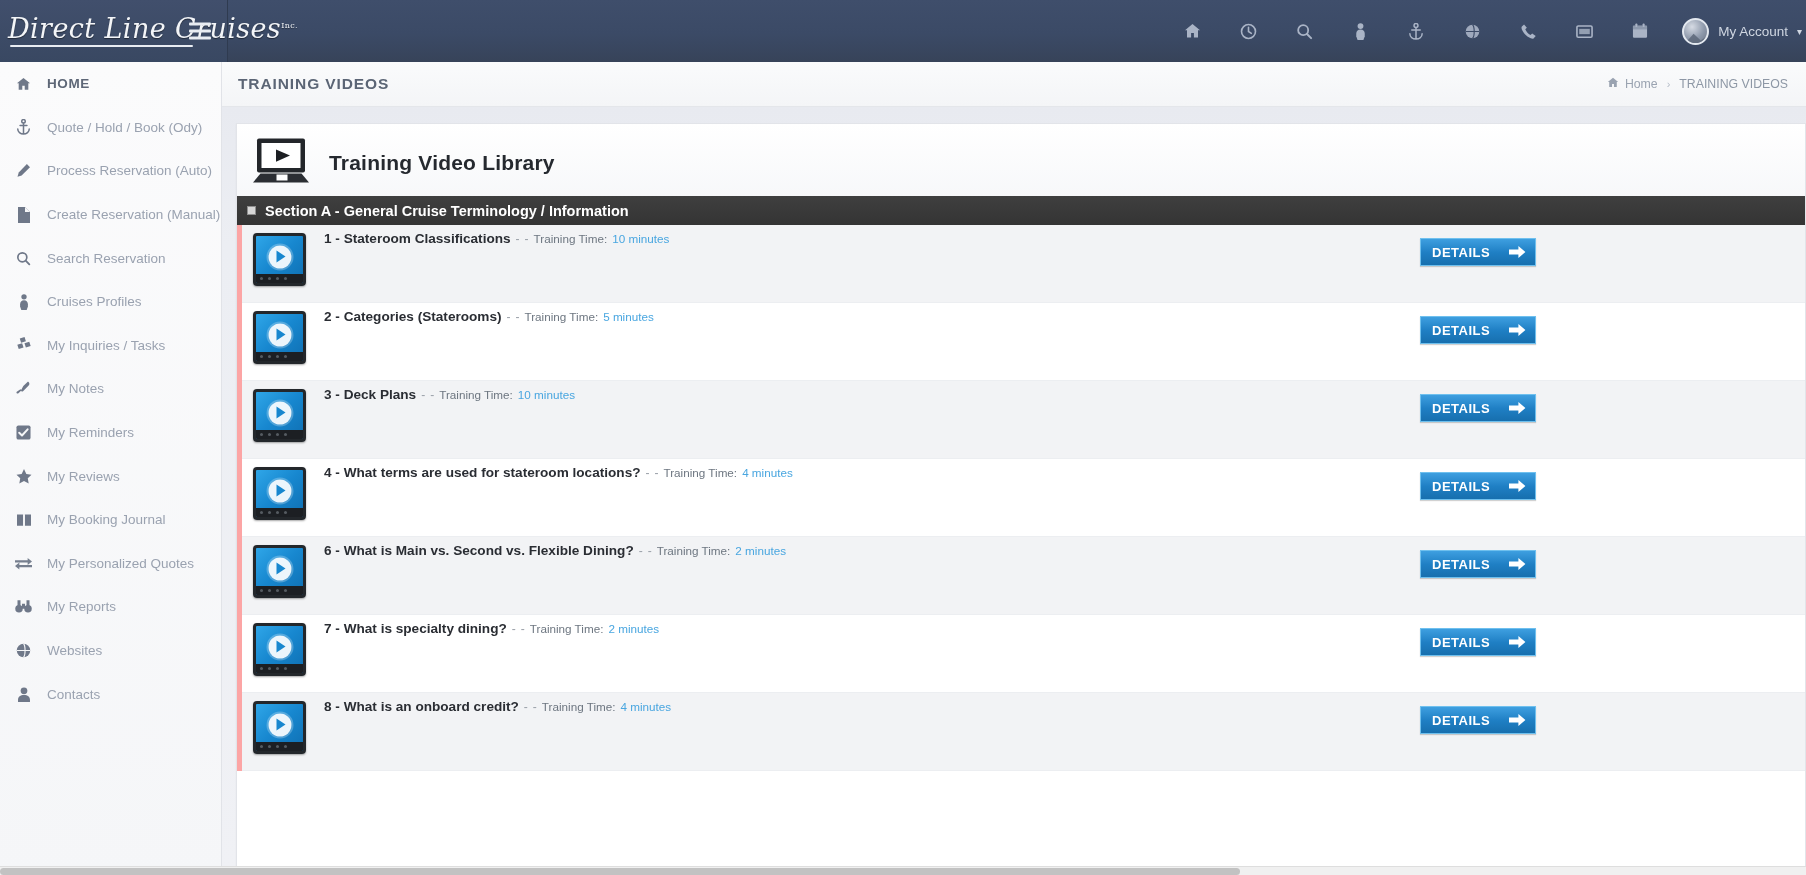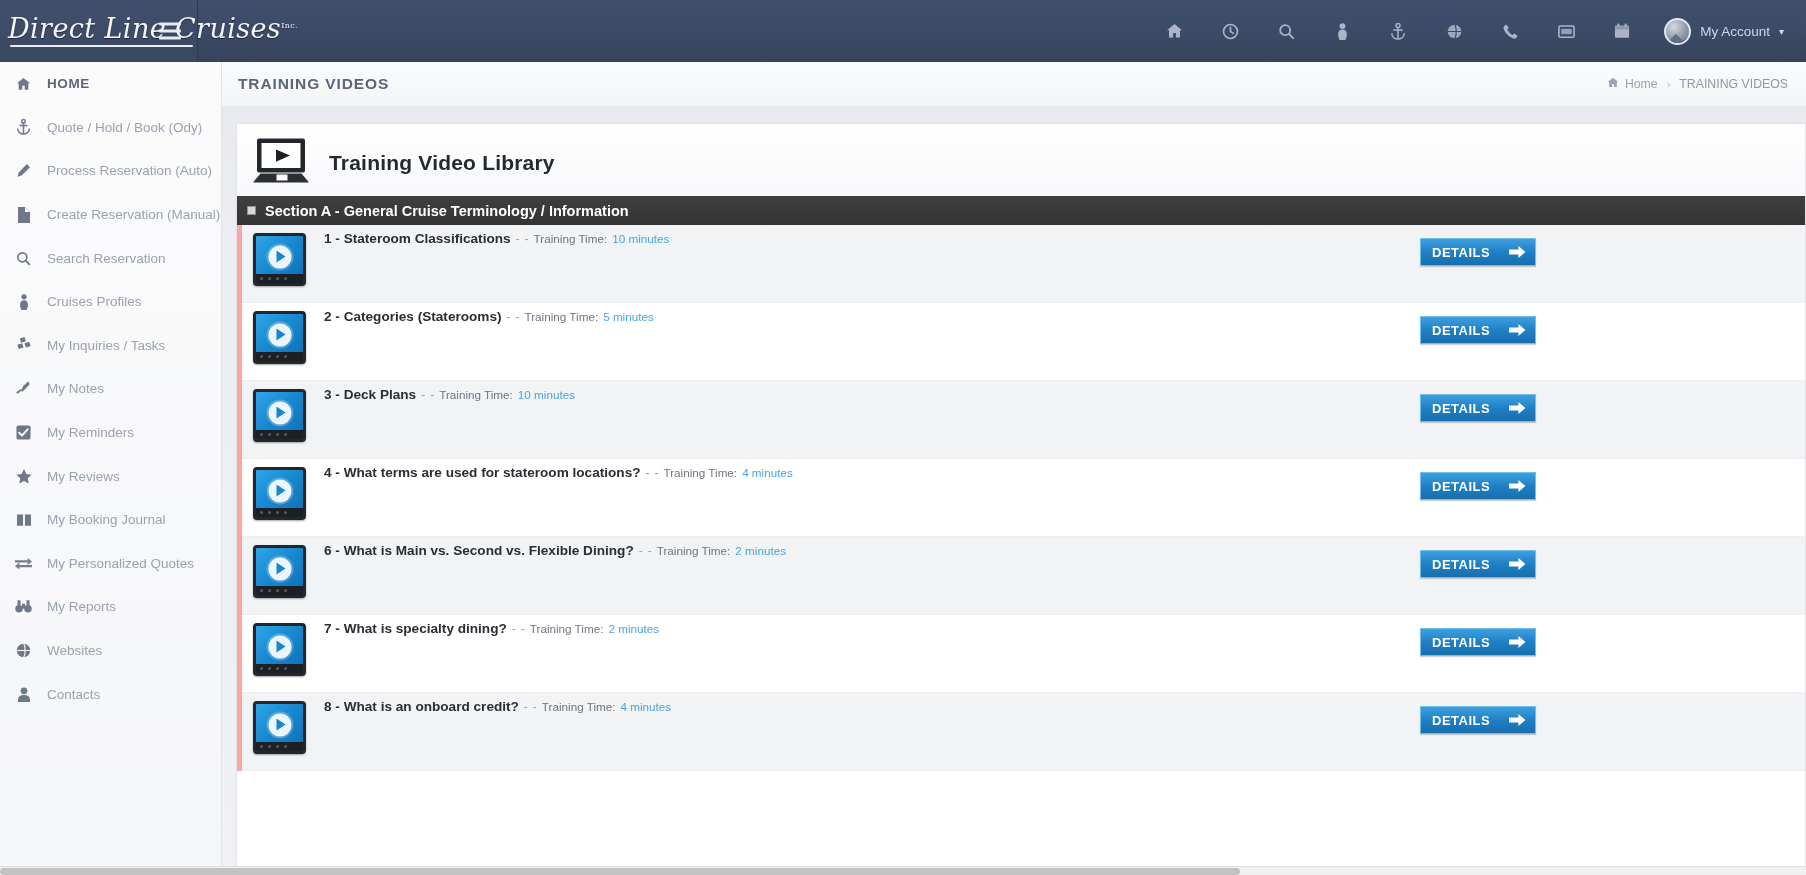--- a/index.html
+++ b/index.html
@@ -12,21 +12,21 @@
   body { position: relative; }
 
   
   #topbar {
     position: absolute; top: 0; left: 0; width: 1806px; height: 62px;
     background: linear-gradient(180deg,#3f4e6b 0%, #3b4a66 55%, #374359 100%);
     display: flex; align-items: stretch;
     z-index: 40;
   }
   #brandzone {
-    width: 198px; height: 62px; position: relative;
+    width: 228px; height: 62px; position: relative;
     background: linear-gradient(180deg,#414f6c 0%, #394862 100%);
     display: flex; align-items: center;
     border-right: 1px solid #2f3b50;
   }
   #logo {
     margin-left: 8px;
     color: #f3f5f8;
     font-family: "DejaVu Serif", serif;
     font-style: italic;
     font-size: 27px;
@@ -43,21 +43,20 @@
   }
   #hamburger {
     position: absolute; right: 16px; top: 50%; transform: translateY(-50%);
     width: 22px; height: 17px; cursor: pointer;
     display: flex; flex-direction: column; justify-content: space-between;
   }
   #hamburger span { display: block; height: 3px; background: #e8ecf2; border-radius: 1px; }
 
   #topnav {
     flex: 1; display: flex; align-items: center; justify-content: flex-end;
-    padding-right: 18px;
   }
   .navicon {
     width: 56px; height: 62px;
     display: flex; align-items: center; justify-content: center;
     color: #aab4c6; cursor: pointer;
   }
   .navicon svg { display: block; }
   #account {
     display: flex; align-items: center; gap: 9px;
     margin-left: 14px; cursor: pointer; padding-right: 4px;

